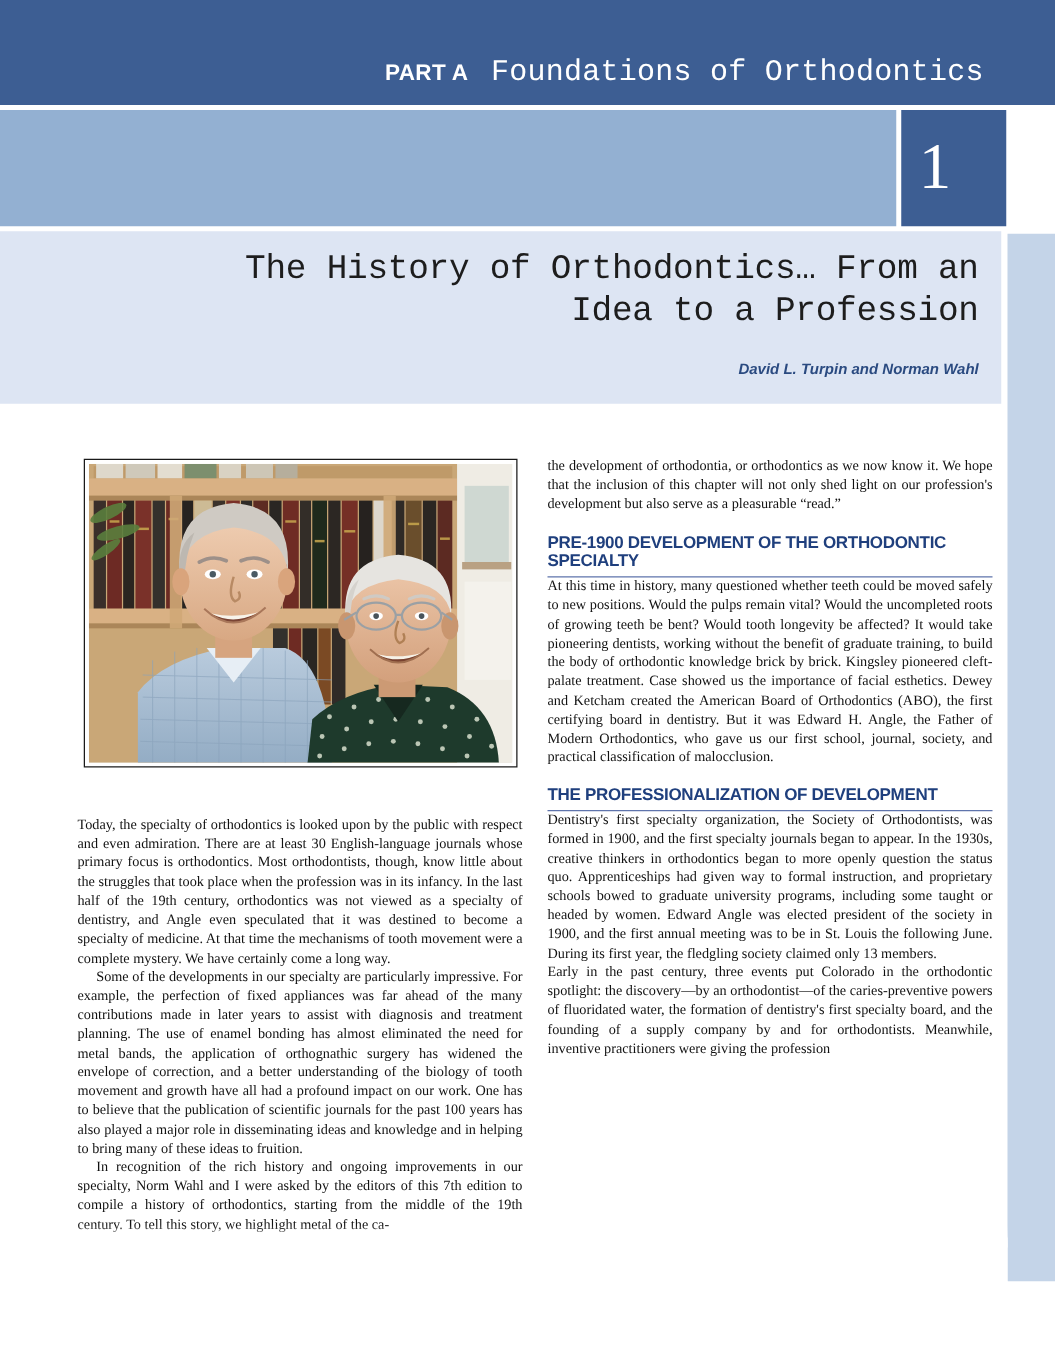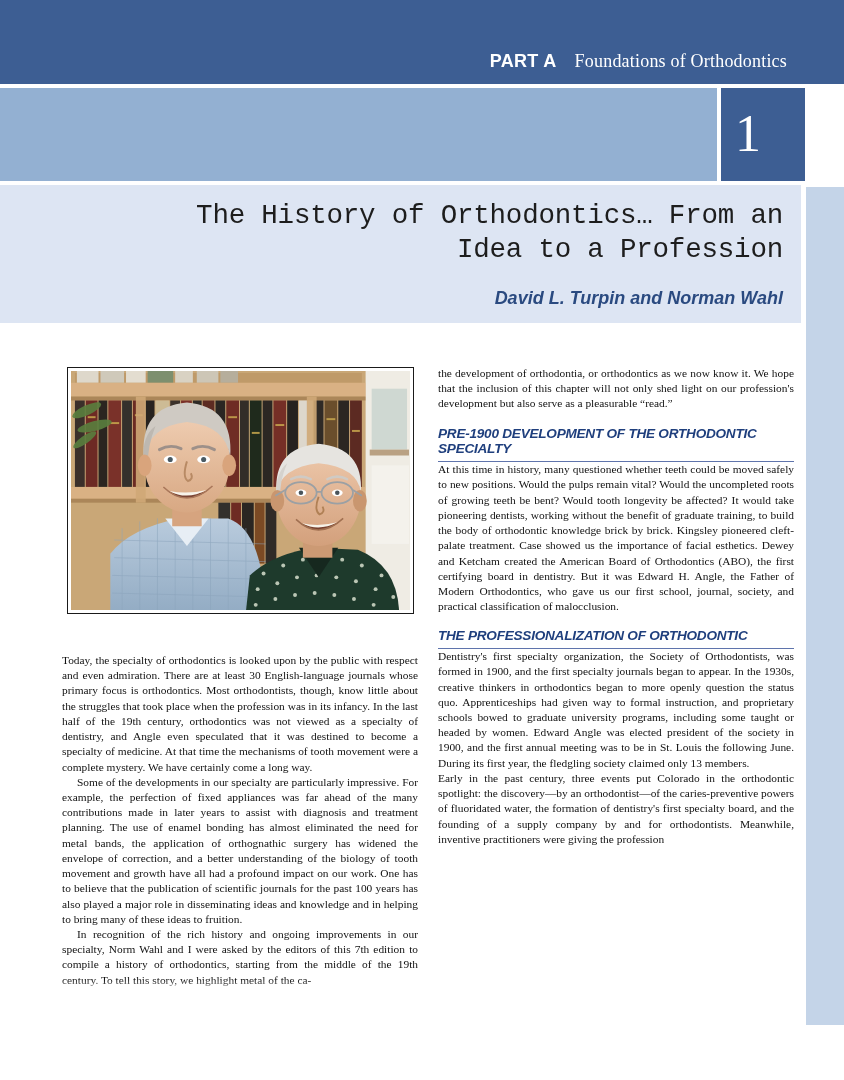--- a/index.html
+++ b/index.html
@@ -22,22 +22,22 @@
     position:absolute;right:57px;bottom:12px;
     display:flex;align-items:baseline;gap:18px;
     color:#ffffff;
     white-space:nowrap;
   }
   .part-label{
     font-family:"Liberation Sans", sans-serif;
     font-weight:bold;font-size:18px;letter-spacing:.3px;
   }
   .part-title{
-    font-family:Liberation Serif, serif;
-    font-size:18px;letter-spacing:.2px;
+    font-family:Liberation Mono, monospace;
+    font-size:24px;letter-spacing:.2px;
   }
 
   
   .chapter-band{
     position:absolute;left:0;top:88px;width:717px;height:93px;
     background:#93b0d2;
   }
   .chapter-num-box{
     position:absolute;left:721px;top:88px;width:84px;height:93px;
     background:#3d5e93;
@@ -61,21 +61,21 @@
     font-weight:normal;
     font-size:27.5px;line-height:1.22;
     color:#1d1d1d;
     letter-spacing:-0.2px;
   }
   .chapter-authors{
     position:absolute;right:18px;top:103px;
     text-align:right;
     font-family:"Liberation Sans", sans-serif;
     font-style:italic;font-weight:bold;
-    font-size:18px;
+    font-size:12px;
     color:#2a4a80;
   }
 
   
   .edge-tab{
     position:absolute;left:806px;top:187px;width:38px;height:838px;
     background:#c4d4e8;
   }
 
   
@@ -105,21 +105,20 @@
     font-family:"Liberation Sans", sans-serif;
     font-weight:bold;
     font-size:13.6px;
     line-height:1.16;
     color:#1f3f7d;
     letter-spacing:-0.25px;
     margin:14px 0 0 0;
     padding-bottom:4px;
     border-bottom:1.6px solid #5f74ac;
     text-align:left;
-    font-style:italic;
   }
   .after-head{margin-top:6px;}
 
   
   .watermark{
     position:absolute;left:0;top:990px;width:806px;height:90px;
     background:#ffffff;
   }
   .wm-fade{
     position:absolute;left:0;top:980px;width:806px;height:18px;
@@ -365,21 +364,21 @@
     <p>Some of the developments in our specialty are particularly impressive. For example, the perfection of fixed appliances was far ahead of the many contributions made in later years to assist with diagnosis and treatment planning. The use of enamel bonding has almost eliminated the need for metal bands, the application of orthognathic surgery has widened the envelope of correction, and a better understanding of the biology of tooth movement and growth have all had a profound impact on our work. One has to believe that the publication of scientific journals for the past 100 years has also played a major role in disseminating ideas and knowledge and in helping to bring many of these ideas to fruition.</p>
     <p>In recognition of the rich history and ongoing improvements in our specialty, Norm Wahl and I were asked by the editors of this 7th edition to compile a history of orthodontics, starting from the middle of the 19th century. To tell this story, we highlight metal of the ca-</p>
   </div>
 
   <div class="col col-right">
     <p class="noindent">the development of orthodontia, or orthodontics as we now know it. We hope that the inclusion of this chapter will not only shed light on our profession's development but also serve as a pleasurable “read.”</p>
 
     <h2 class="sec-head">PRE-1900 DEVELOPMENT OF THE ORTHODONTIC SPECIALTY</h2>
     <p class="noindent after-head">At this time in history, many questioned whether teeth could be moved safely to new positions. Would the pulps remain vital? Would the uncompleted roots of growing teeth be bent? Would tooth longevity be affected? It would take pioneering dentists, working without the benefit of graduate training, to build the body of orthodontic knowledge brick by brick. Kingsley pioneered cleft-palate treatment. Case showed us the importance of facial esthetics. Dewey and Ketcham created the American Board of Orthodontics (ABO), the first certifying board in dentistry. But it was Edward H. Angle, the Father of Modern Orthodontics, who gave us our first school, journal, society, and practical classification of malocclusion.</p>
 
-    <h2 class="sec-head">THE PROFESSIONALIZATION OF ORTHODONTIC</h2>
+    <h2 class="sec-head">THE PROFESSIONALIZATION OF DEVELOPMENT</h2>
     <p class="noindent after-head">Dentistry's first specialty organization, the Society of Orthodontists, was formed in 1900, and the first specialty journals began to appear. In the 1930s, creative thinkers in orthodontics began to more openly question the status quo. Apprenticeships had given way to formal instruction, and proprietary schools bowed to graduate university programs, including some taught or headed by women. Edward Angle was elected president of the society in 1900, and the first annual meeting was to be in St. Louis the following June. During its first year, the fledgling society claimed only 13 members.</p>
 
     <p class="noindent after-head">Early in the past century, three events put Colorado in the orthodontic spotlight: the discovery—by an orthodontist—of the caries-preventive powers of fluoridated water, the formation of dentistry's first specialty board, and the founding of a supply company by and for orthodontists. Meanwhile, inventive practitioners were giving the profession</p>
   </div>
 
   <div class="wm-fade"></div>
   <div class="watermark">
 
     
 

